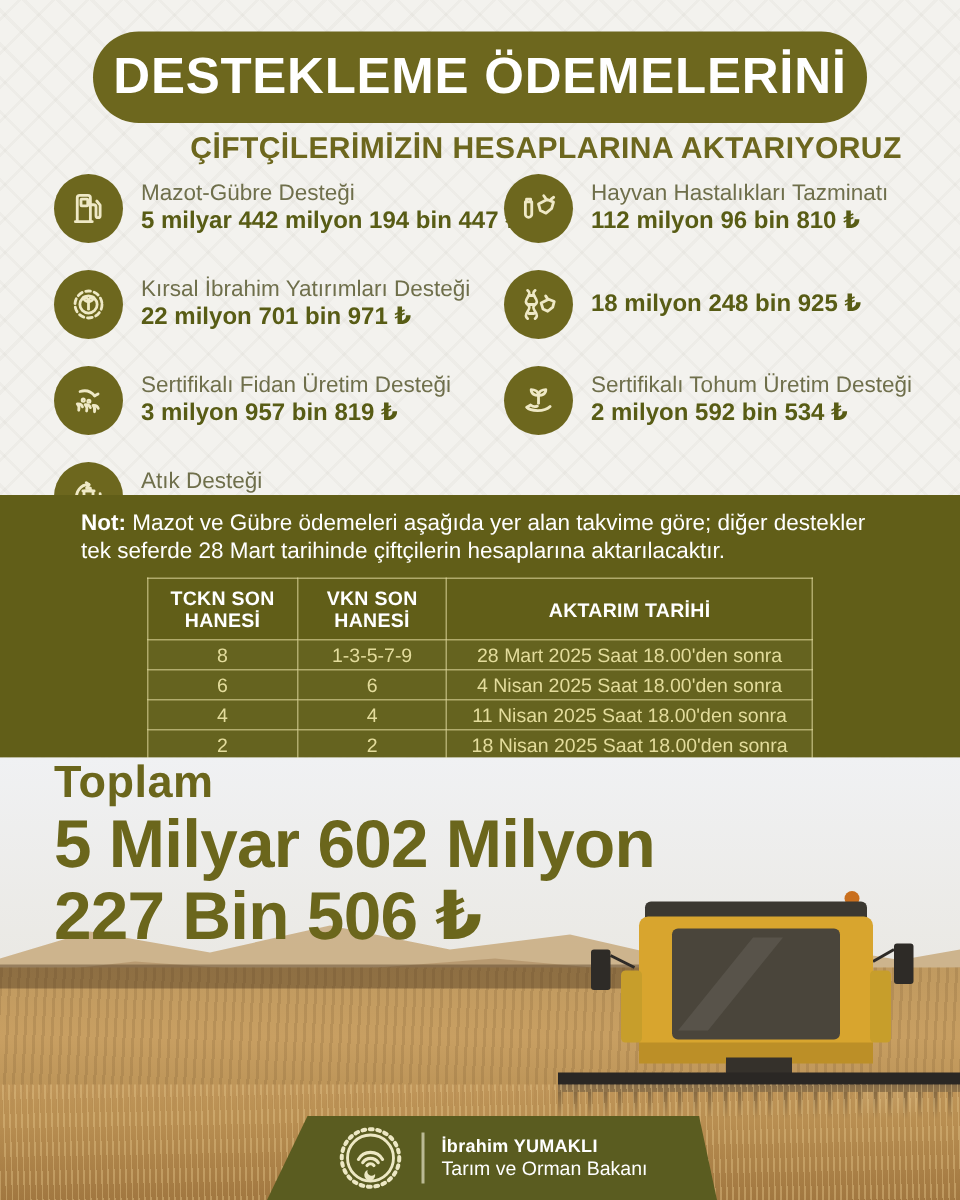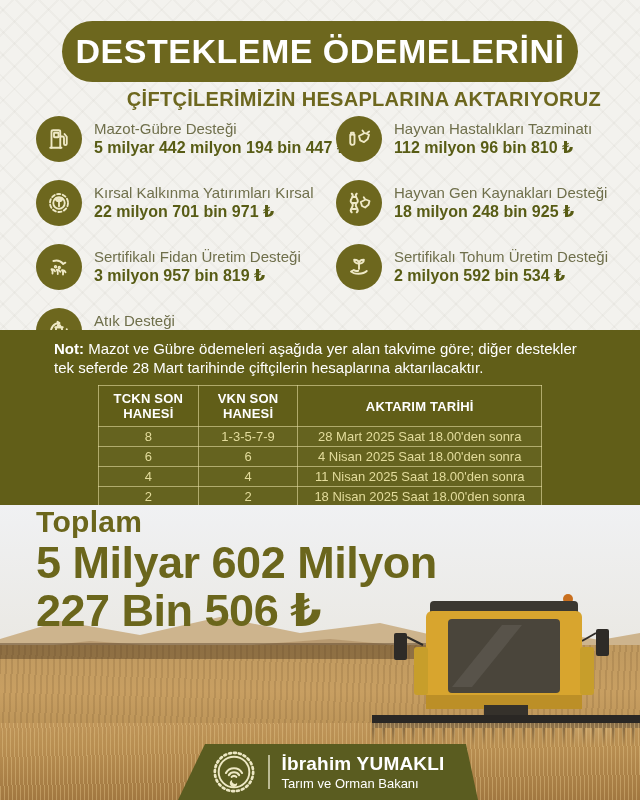--- a/index.html
+++ b/index.html
@@ -81,21 +81,21 @@
   .minister-banner{
     position:absolute;left:178px;top:239px;width:300px;height:56px;background:#5a5c20;
     clip-path:polygon(9% 0,96% 0,100% 100%,0 100%);
     display:flex;align-items:center;justify-content:center;gap:11px;
   }
   .seal{width:46px;height:46px;}
   .seal svg{width:46px;height:46px;stroke:#ede8c4;fill:none;stroke-width:1.1;
     stroke-linecap:round;stroke-linejoin:round;}
   .divider{width:2px;height:34px;background:rgba(240,237,210,.65);}
   .minister-text{display:flex;flex-direction:column;line-height:1.2;color:#fff;}
-  .minister-name{font-size:19px;font-weight:800;letter-spacing:.2px;}
+  .minister-name{font-size:12px;font-weight:800;letter-spacing:.2px;}
   .minister-role{font-size:13px;}
 </style>
 </head>
 <body>
 
 <div class="page">
 
   <div class="abs title-pill">
     <span>DESTEKLEME ÖDEMELERİNİ</span>
   </div>
@@ -120,21 +120,21 @@
       <span class="icon-circle">
         <svg viewBox="0 0 24 24">
             <circle cx="12" cy="12" r="7.2" stroke-dasharray="2.6 2"></circle>
             <circle cx="12" cy="12" r="4.6"></circle>
             <path d="M12 14.5V10"></path>
             <path d="M12 10.5c0-1.8 1.6-2.4 2.6-2.4 0 1.8-1.6 2.4-2.6 2.4z"></path>
             <path d="M12 10.5c0-1.8-1.6-2.4-2.6-2.4 0 1.8 1.6 2.4 2.6 2.4z"></path>
           </svg>
       </span>
       <span class="item-text">
-        <span class="item-label">Kırsal Kalkınma Yatırımları Kırsal</span>
+        <span class="item-label">Kırsal İbrahim Yatırımları Desteği</span>
         <span class="item-amount">22 milyon 701 bin 971 ₺</span>
       </span>
     </div>
     <div class="item">
       <span class="icon-circle">
         <svg viewBox="0 0 24 24">
             <path d="M7.5 7.2c3-.9 6 .1 7.8 2.3"></path>
             <path d="M15.3 9.5l1.8-1"></path>
             <circle cx="9.2" cy="11.8" r="0.6"></circle>
             <circle cx="12.2" cy="12.4" r="0.6"></circle>
@@ -187,21 +187,20 @@
       <span class="icon-circle">
         <svg viewBox="0 0 24 24">
             <path d="M6.2 4.5c3.4 2.5-3.4 5 0 7.5s-3.4 5 0 7.5"></path>
             <path d="M10.2 4.5c-3.4 2.5 3.4 5 0 7.5s3.4 5 0 7.5"></path>
             <path d="M6.8 7.2h2.8M6.8 12h2.8M6.8 16.8h2.8"></path>
             <path d="M13.4 11.2l4-2 3 1.2-.8 3-2.7 2.2-2.5-1.2z"></path>
             <path d="M16.6 8.6l-.8-1.2"></path>
           </svg>
       </span>
       <span class="item-text">
-        <span class="item-label">Hayvan Gen Kaynakları Desteği</span>
         <span class="item-amount">18 milyon 248 bin 925 ₺</span>
       </span>
     </div>
     <div class="item">
       <span class="icon-circle">
         <svg viewBox="0 0 24 24">
             <path d="M12 13.5V8.8"></path>
             <path d="M12 9.3c0-2.3 2.2-3.1 3.9-3.1.1 2.3-2.1 3.2-3.9 3.1z"></path>
             <path d="M12 9.3c0-2.3-2.2-3.1-3.9-3.1-.1 2.3 2.1 3.2 3.9 3.1z"></path>
             <path d="M5.8 15.6c1.8 2.2 9.4 2.6 12.4-.4"></path>

